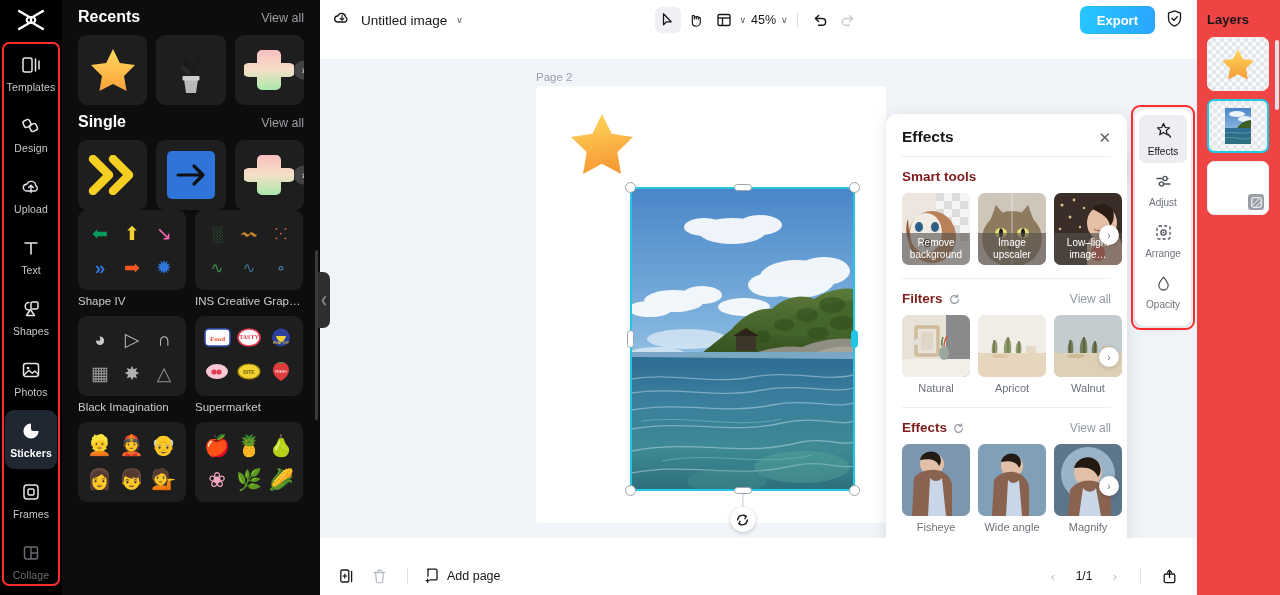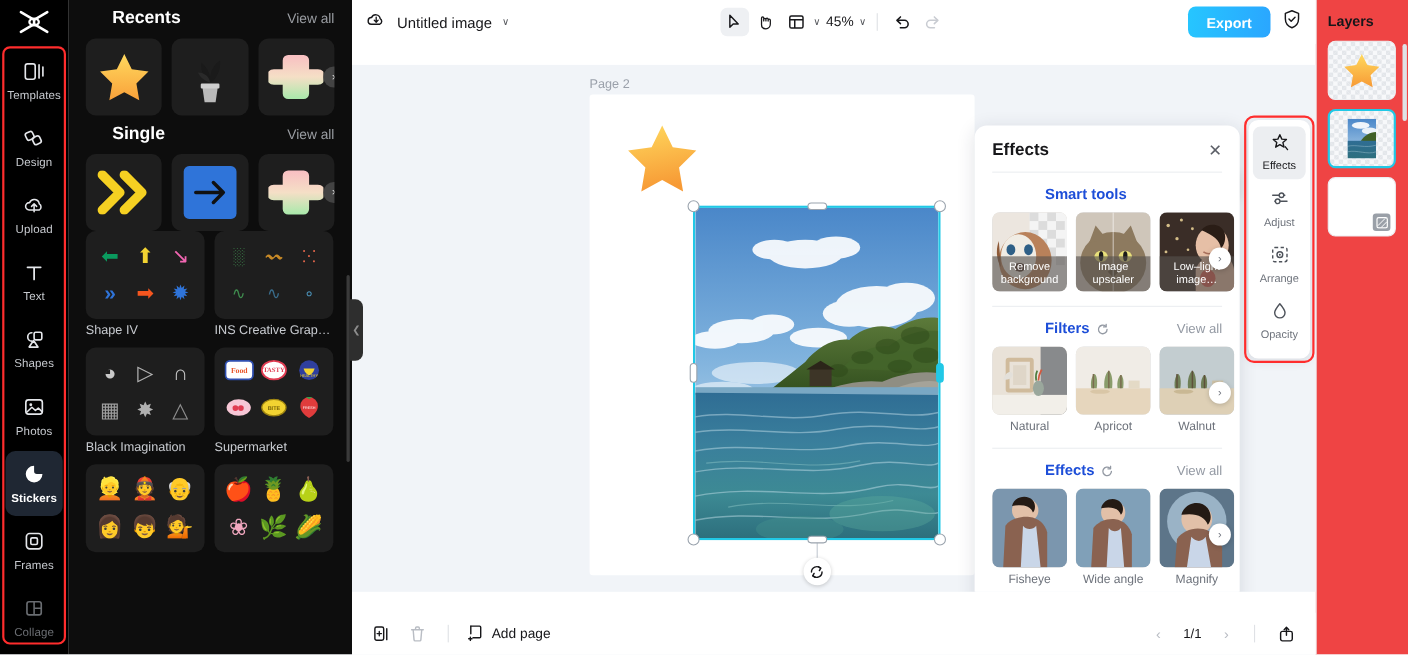--- a/index.html
+++ b/index.html
@@ -41,21 +41,21 @@
   .rail-icon{ width:22px; height:22px; display:block; }
   .rail-icon svg{ display:block; }
 
   
   .panel{
     width:258px; height:595px; flex:0 0 258px; background:#0d0d0d;
     position:relative; overflow:hidden; padding:0 16px;
   }
   .pn-head{
     display:flex; align-items:baseline; justify-content:space-between;
-    margin-top:8px; margin-bottom:9px;margin-left:24px;
+    margin-top:8px; margin-bottom:9px;
   }
   .pn-title{ font-size:16px; font-weight:bold; color:#ffffff; }
   .pn-viewall{ font-size:12.5px; color:#9a9da2; cursor:pointer; }
   .row3{ display:flex; gap:9px; }
   .tile{
     width:74px; height:70px; border-radius:9px; background:#1e1e1e;
     display:flex; align-items:center; justify-content:center; position:relative;
     overflow:hidden; cursor:pointer;
   }
   .chev-circle{
@@ -178,22 +178,22 @@
   }
   .ep-head{ display:flex; align-items:center; justify-content:space-between;
     padding:14px 16px 10px; }
   .ep-title{ font-size:15.5px; font-weight:bold; color:#17171a; }
   .ep-close{ color:#5d6068; font-size:15px; cursor:pointer; line-height:1; }
   .ep-hr{ height:1px; background:#eceef1; margin:0 16px; }
   .ep-body{ flex:1; overflow:hidden; }
   .ep-sec{ padding:12px 16px 0; }
   .ep-sec-head{ display:flex; align-items:center; justify-content:space-between;
     margin-bottom:9px; }
-  .ep-sec-title{ font-size:13.5px; font-weight:bold; color:#1d4ed8;
-    display:flex; align-items:center; gap:6px;margin-left:48px; }
+  .ep-sec-title{ font-size:13.5px; font-weight:bold; color:#7f1d1d;
+    display:flex; align-items:center; gap:6px; }
   .ep-viewall{ font-size:12px; color:#9399a3; cursor:pointer; }
   .ep-row{ display:flex; gap:8px; position:relative; }
   .ep-card{ width:68px; cursor:pointer; }
   .ep-thumb{ width:68px; height:72px; border-radius:7px; overflow:hidden;
     position:relative; background:#ddd; }
   .ep-thumb.sq{ height:62px; }
   .ep-cap-over{
     position:absolute; left:0; right:0; bottom:0; padding:4px 3px 5px;
     background:rgba(85,80,78,.62); color:#fff; font-size:10px;
     line-height:11.5px; text-align:center;

